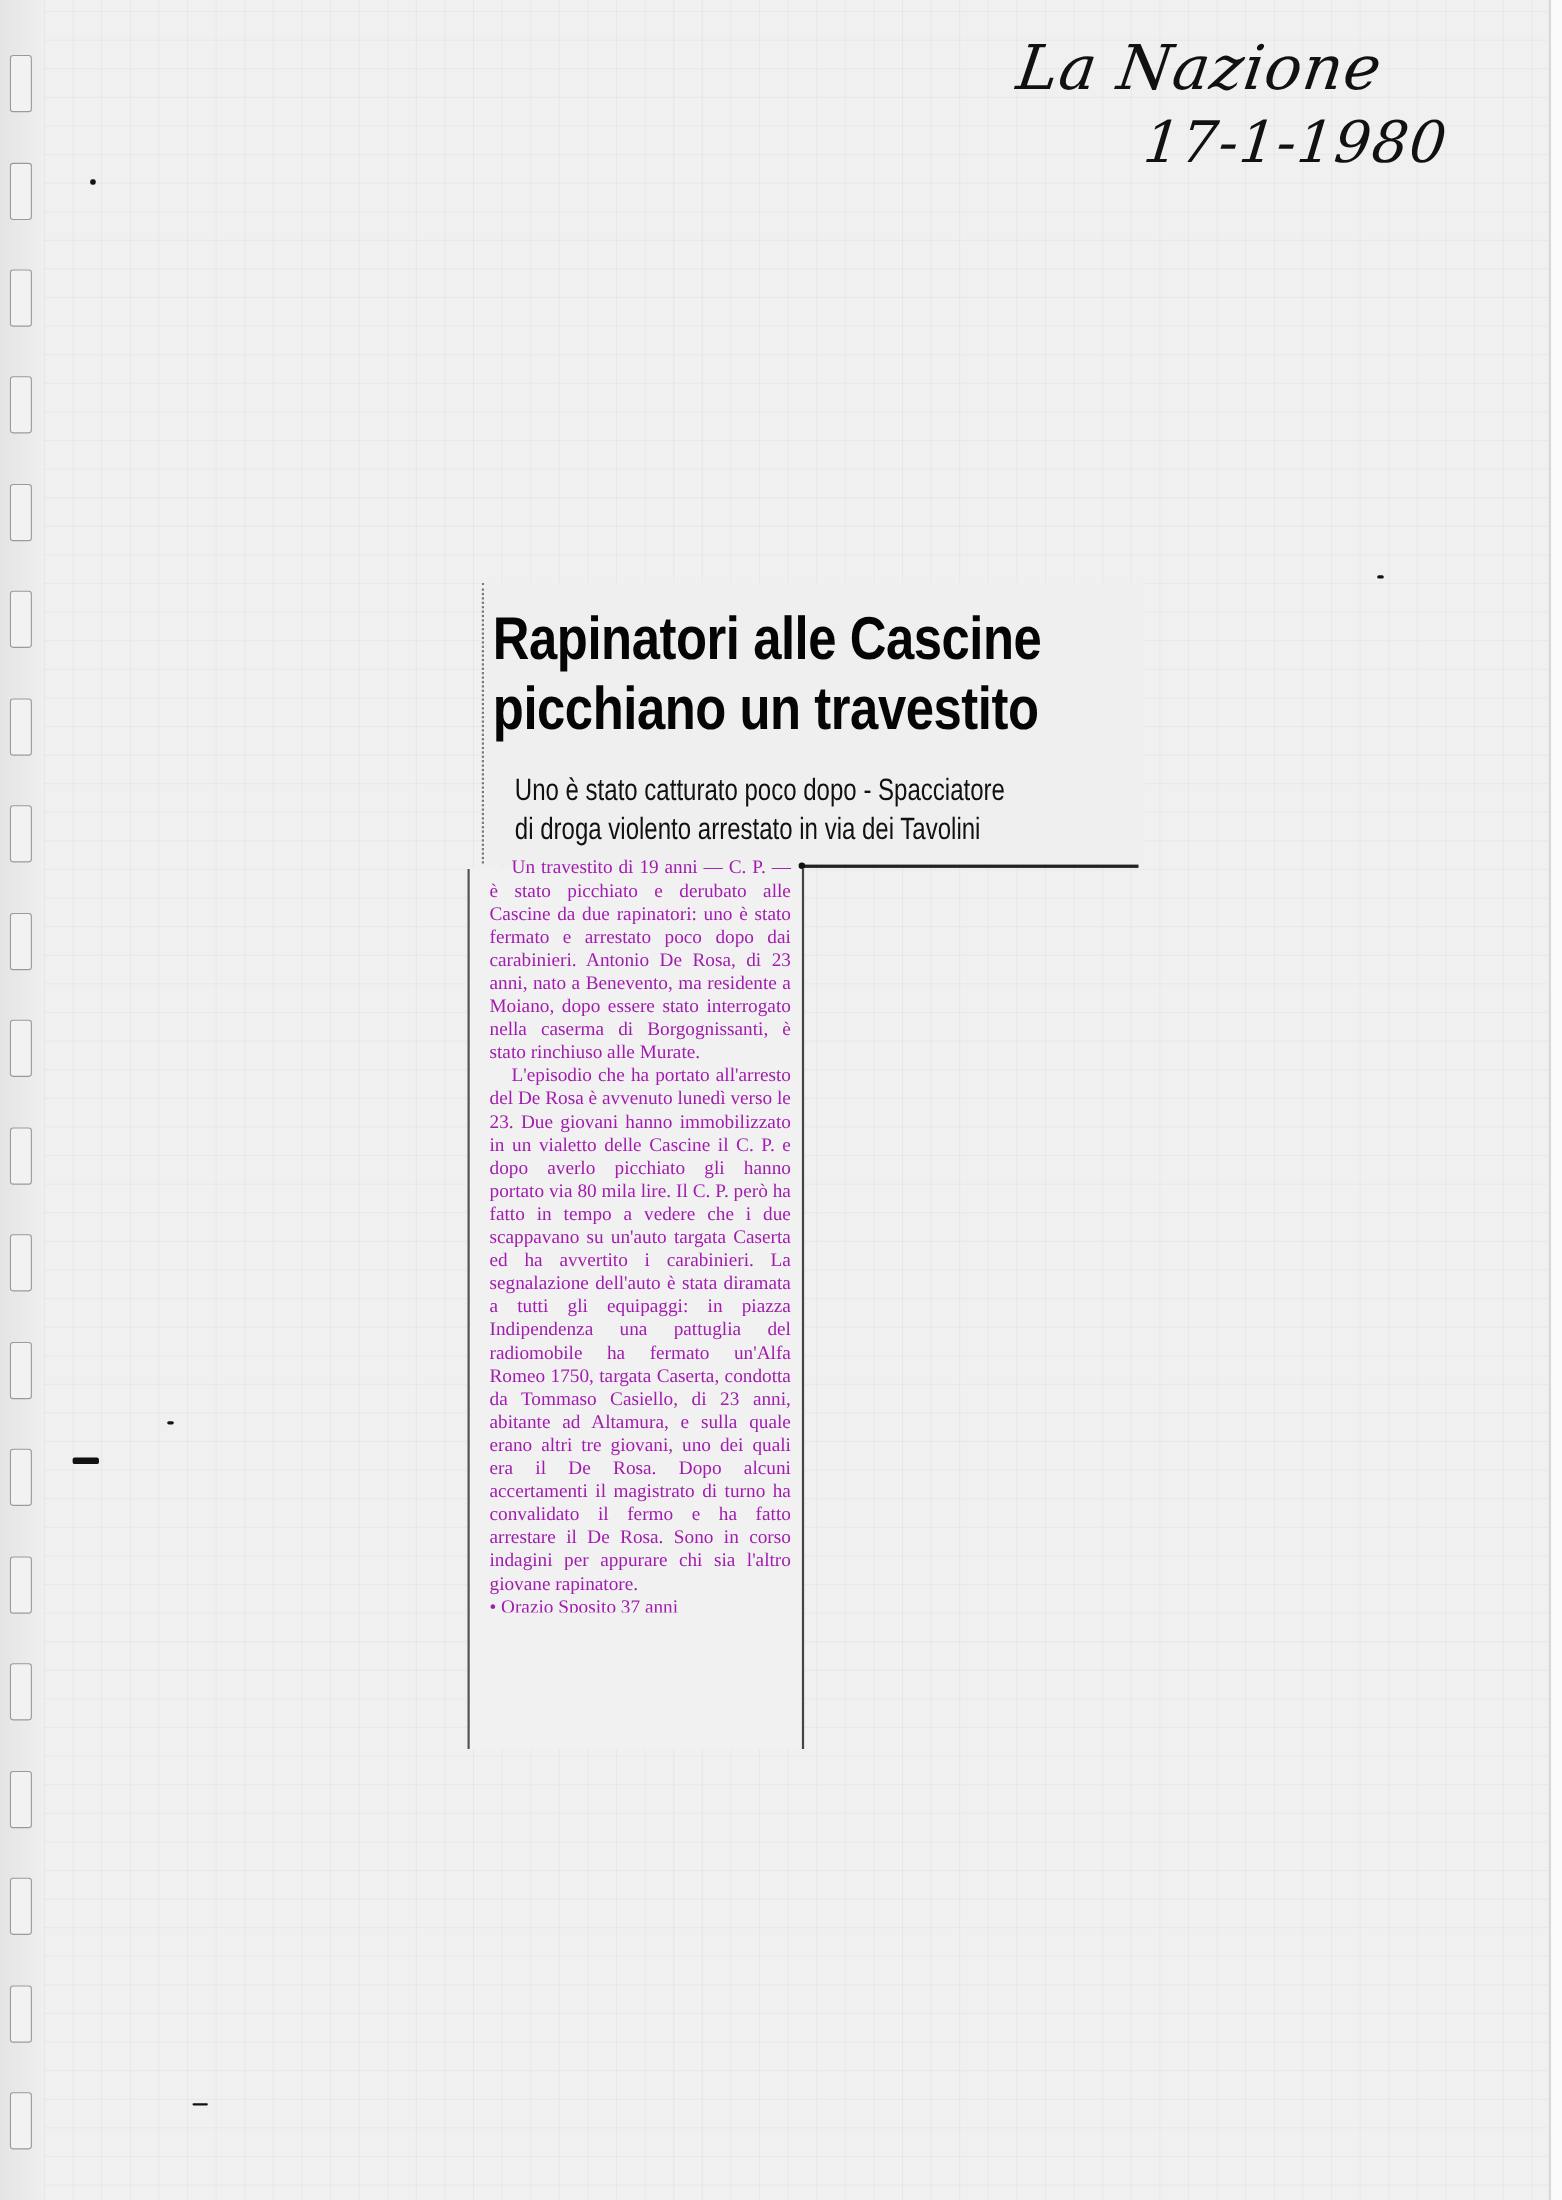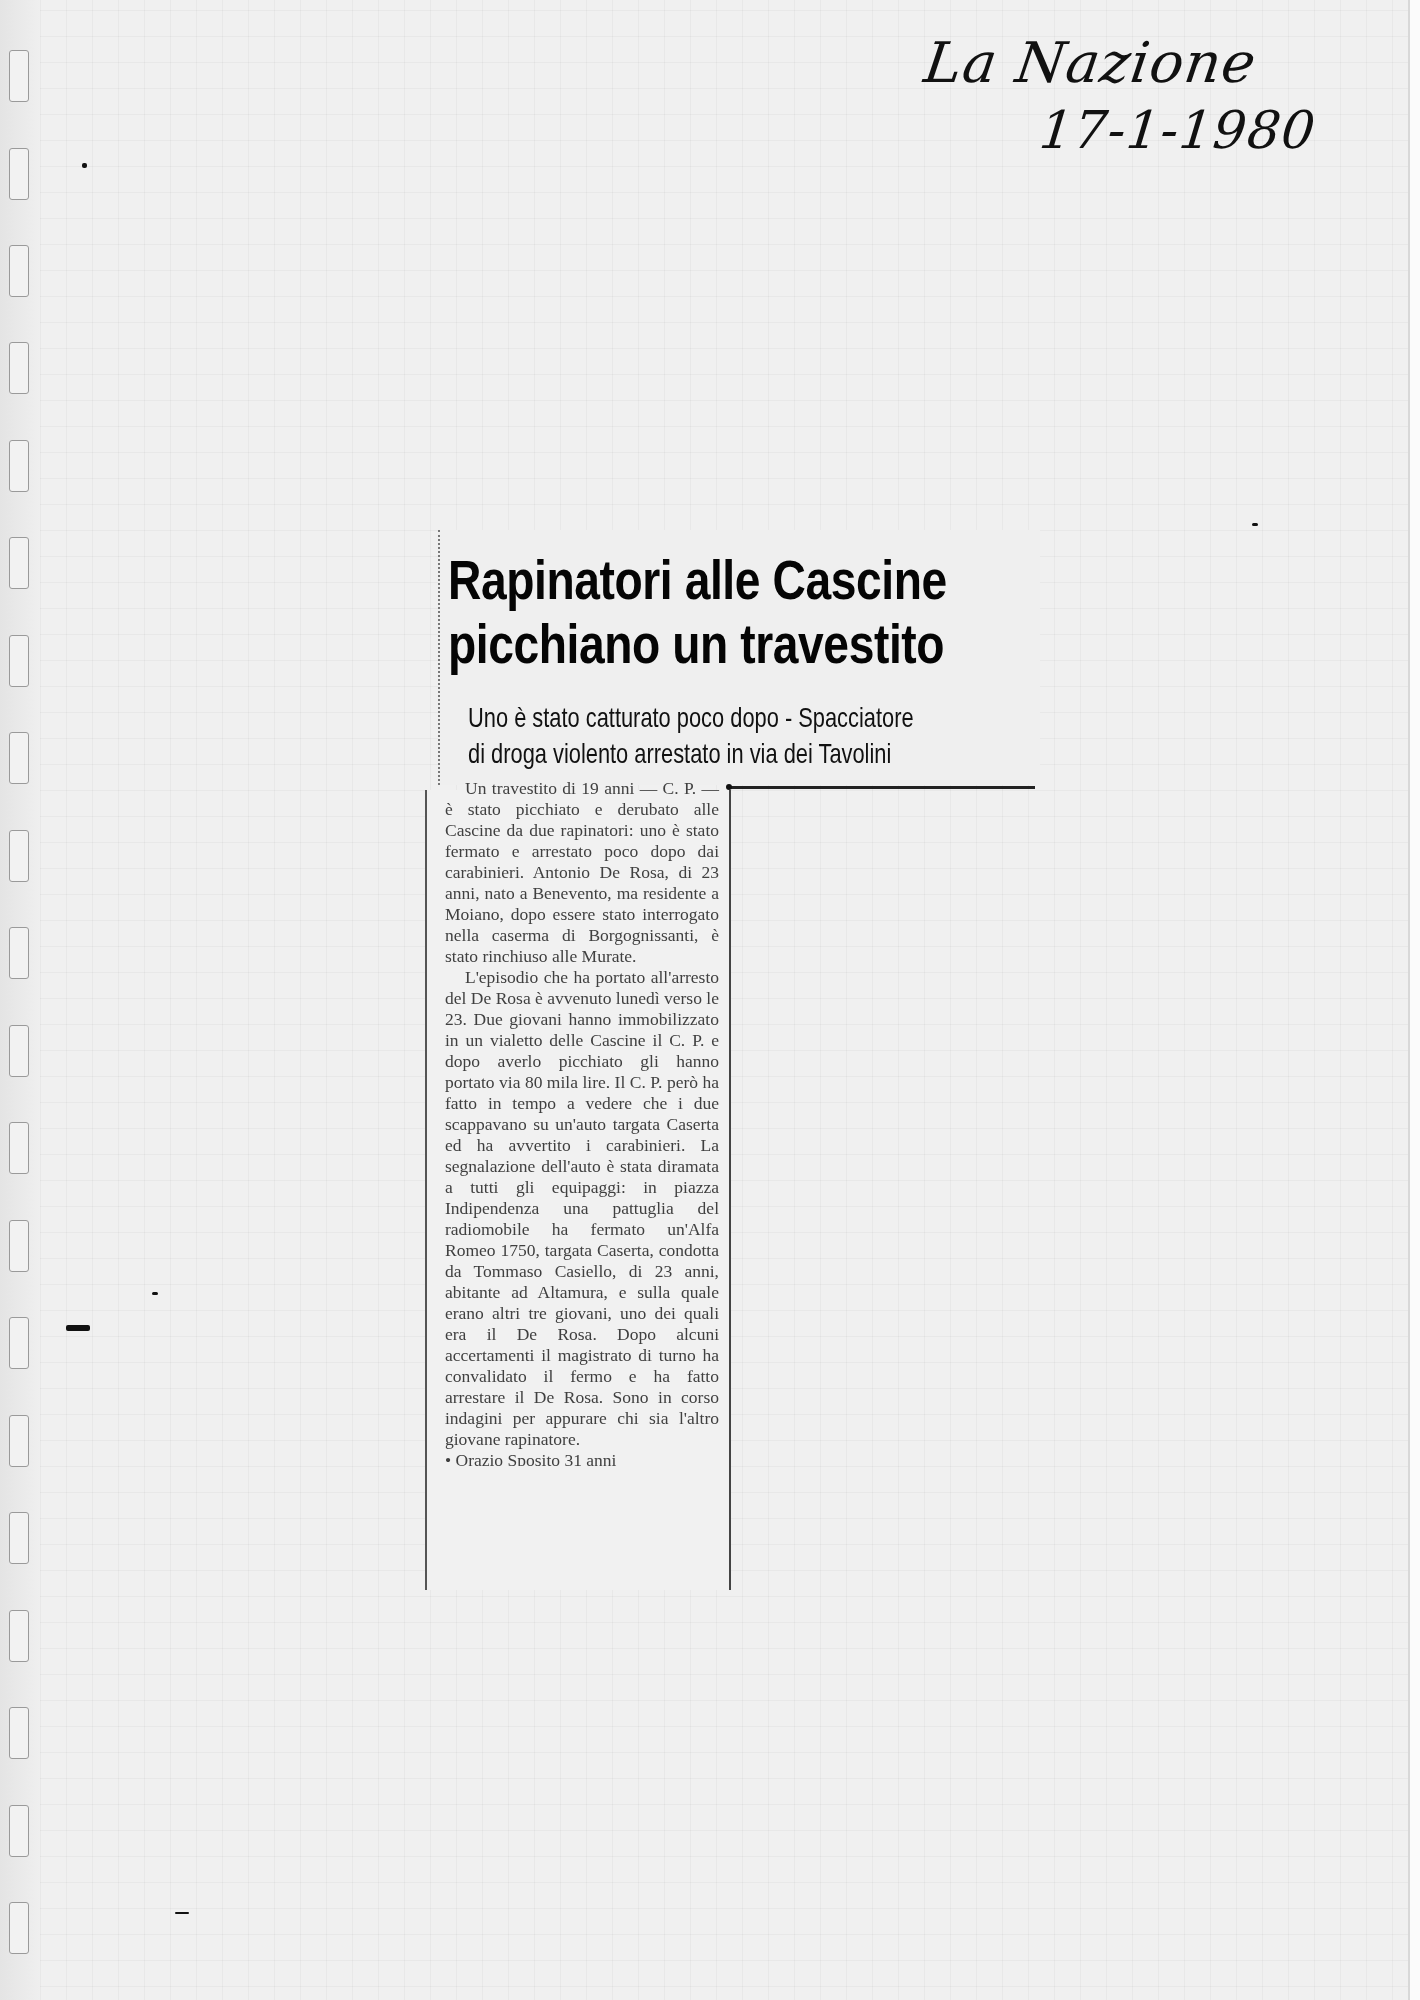--- a/index.html
+++ b/index.html
@@ -66,21 +66,21 @@
     background:#111; border-radius:50%;
   }
   .clip-body {
     position:absolute; left:425px; top:790px; width:302px; height:800px;
     background:#f1f1f1;
     border-left:2px solid #555; border-right:2px solid #444;
   }
   .body-text {
     position:absolute; left:445px; top:778px; width:274px;
     font-family:"Liberation Serif", serif;
-    font-size:17.5px; line-height:21px; color:#404040;
+    font-size:17.5px; line-height:21px; color:#a21caf;
     text-align:justify;
   }
   .body-text p { margin:0; text-indent:20px; }
   .body-text .bullet { text-indent:0; white-space:nowrap; overflow:hidden; height:16px; }
   .speck { position:absolute; background:#111; border-radius:2px; }
 </style>
 </head>
 <body>
 
 <div class="page"></div>
@@ -120,20 +120,20 @@
   <div>Uno è stato catturato poco dopo - Spacciatore</div>
   <div>di droga violento arrestato in via dei Tavolini</div>
 </div>
 <div class="rule-h"></div>
 <div class="rule-dot"></div>
 
 <div class="clip-body"></div>
 <div class="body-text">
   <p>Un travestito di 19 anni — C. P. — è stato picchiato e derubato alle Cascine da due rapinatori: uno è stato fermato e arrestato poco dopo dai carabinieri. Antonio De Rosa, di 23 anni, nato a Benevento, ma residente a Moiano, dopo essere stato interrogato nella caserma di Borgognissanti, è stato rinchiuso alle Murate.</p>
   <p>L'episodio che ha portato all'arresto del De Rosa è avvenuto lunedì verso le 23. Due giovani hanno immobilizzato in un vialetto delle Cascine il C. P. e dopo averlo picchiato gli hanno portato via 80 mila lire. Il C. P. però ha fatto in tempo a vedere che i due scappavano su un'auto targata Caserta ed ha avvertito i carabinieri. La segnalazione dell'auto è stata diramata a tutti gli equipaggi: in piazza Indipendenza una pattuglia del radiomobile ha fermato un'Alfa Romeo 1750, targata Caserta, condotta da Tommaso Casiello, di 23 anni, abitante ad Altamura, e sulla quale erano altri tre giovani, uno dei quali era il De Rosa. Dopo alcuni accertamenti il magistrato di turno ha convalidato il fermo e ha fatto arrestare il De Rosa. Sono in corso indagini per appurare chi sia l'altro giovane rapinatore.</p>
-  <p class="bullet">• Orazio Sposito 31 anni</p>
+  <p class="bullet">• Orazio Sposito 37 anni</p>
 </div>
 
 <div class="speck" style="left:82px;top:163px;width:5px;height:5px;"></div>
 <div class="speck" style="left:66px;top:1325px;width:24px;height:6px;"></div>
 <div class="speck" style="left:152px;top:1292px;width:6px;height:3px;"></div>
 <div class="speck" style="left:175px;top:1912px;width:14px;height:2px;"></div>
 <div class="speck" style="left:1252px;top:523px;width:6px;height:3px;"></div>
 
 </body></html>

